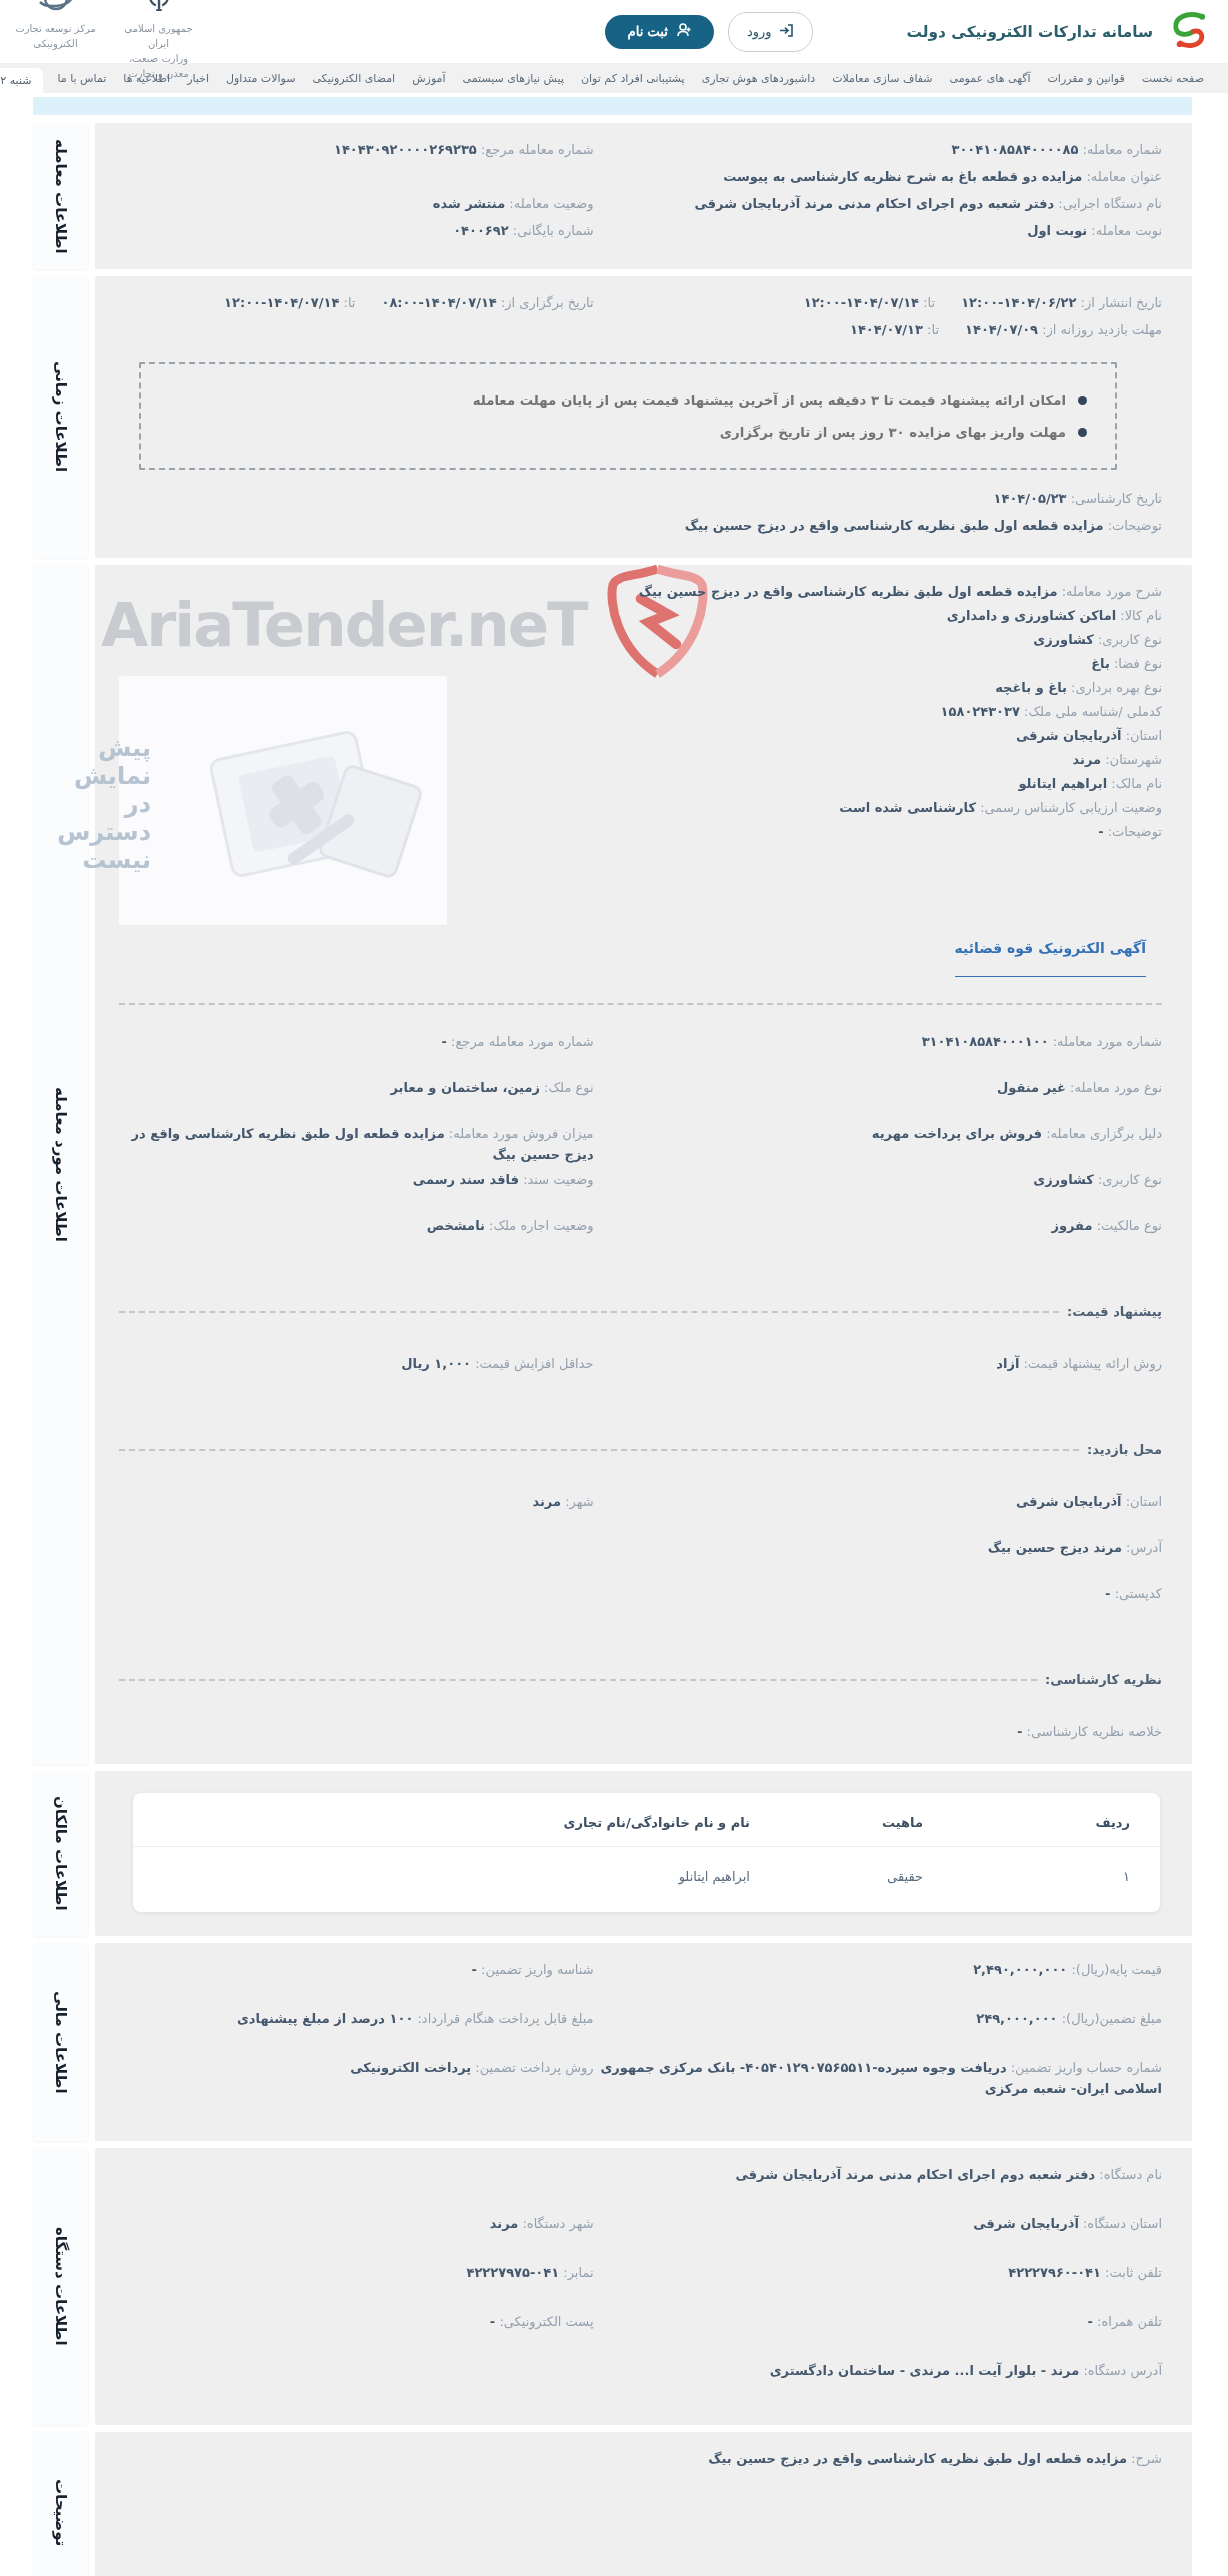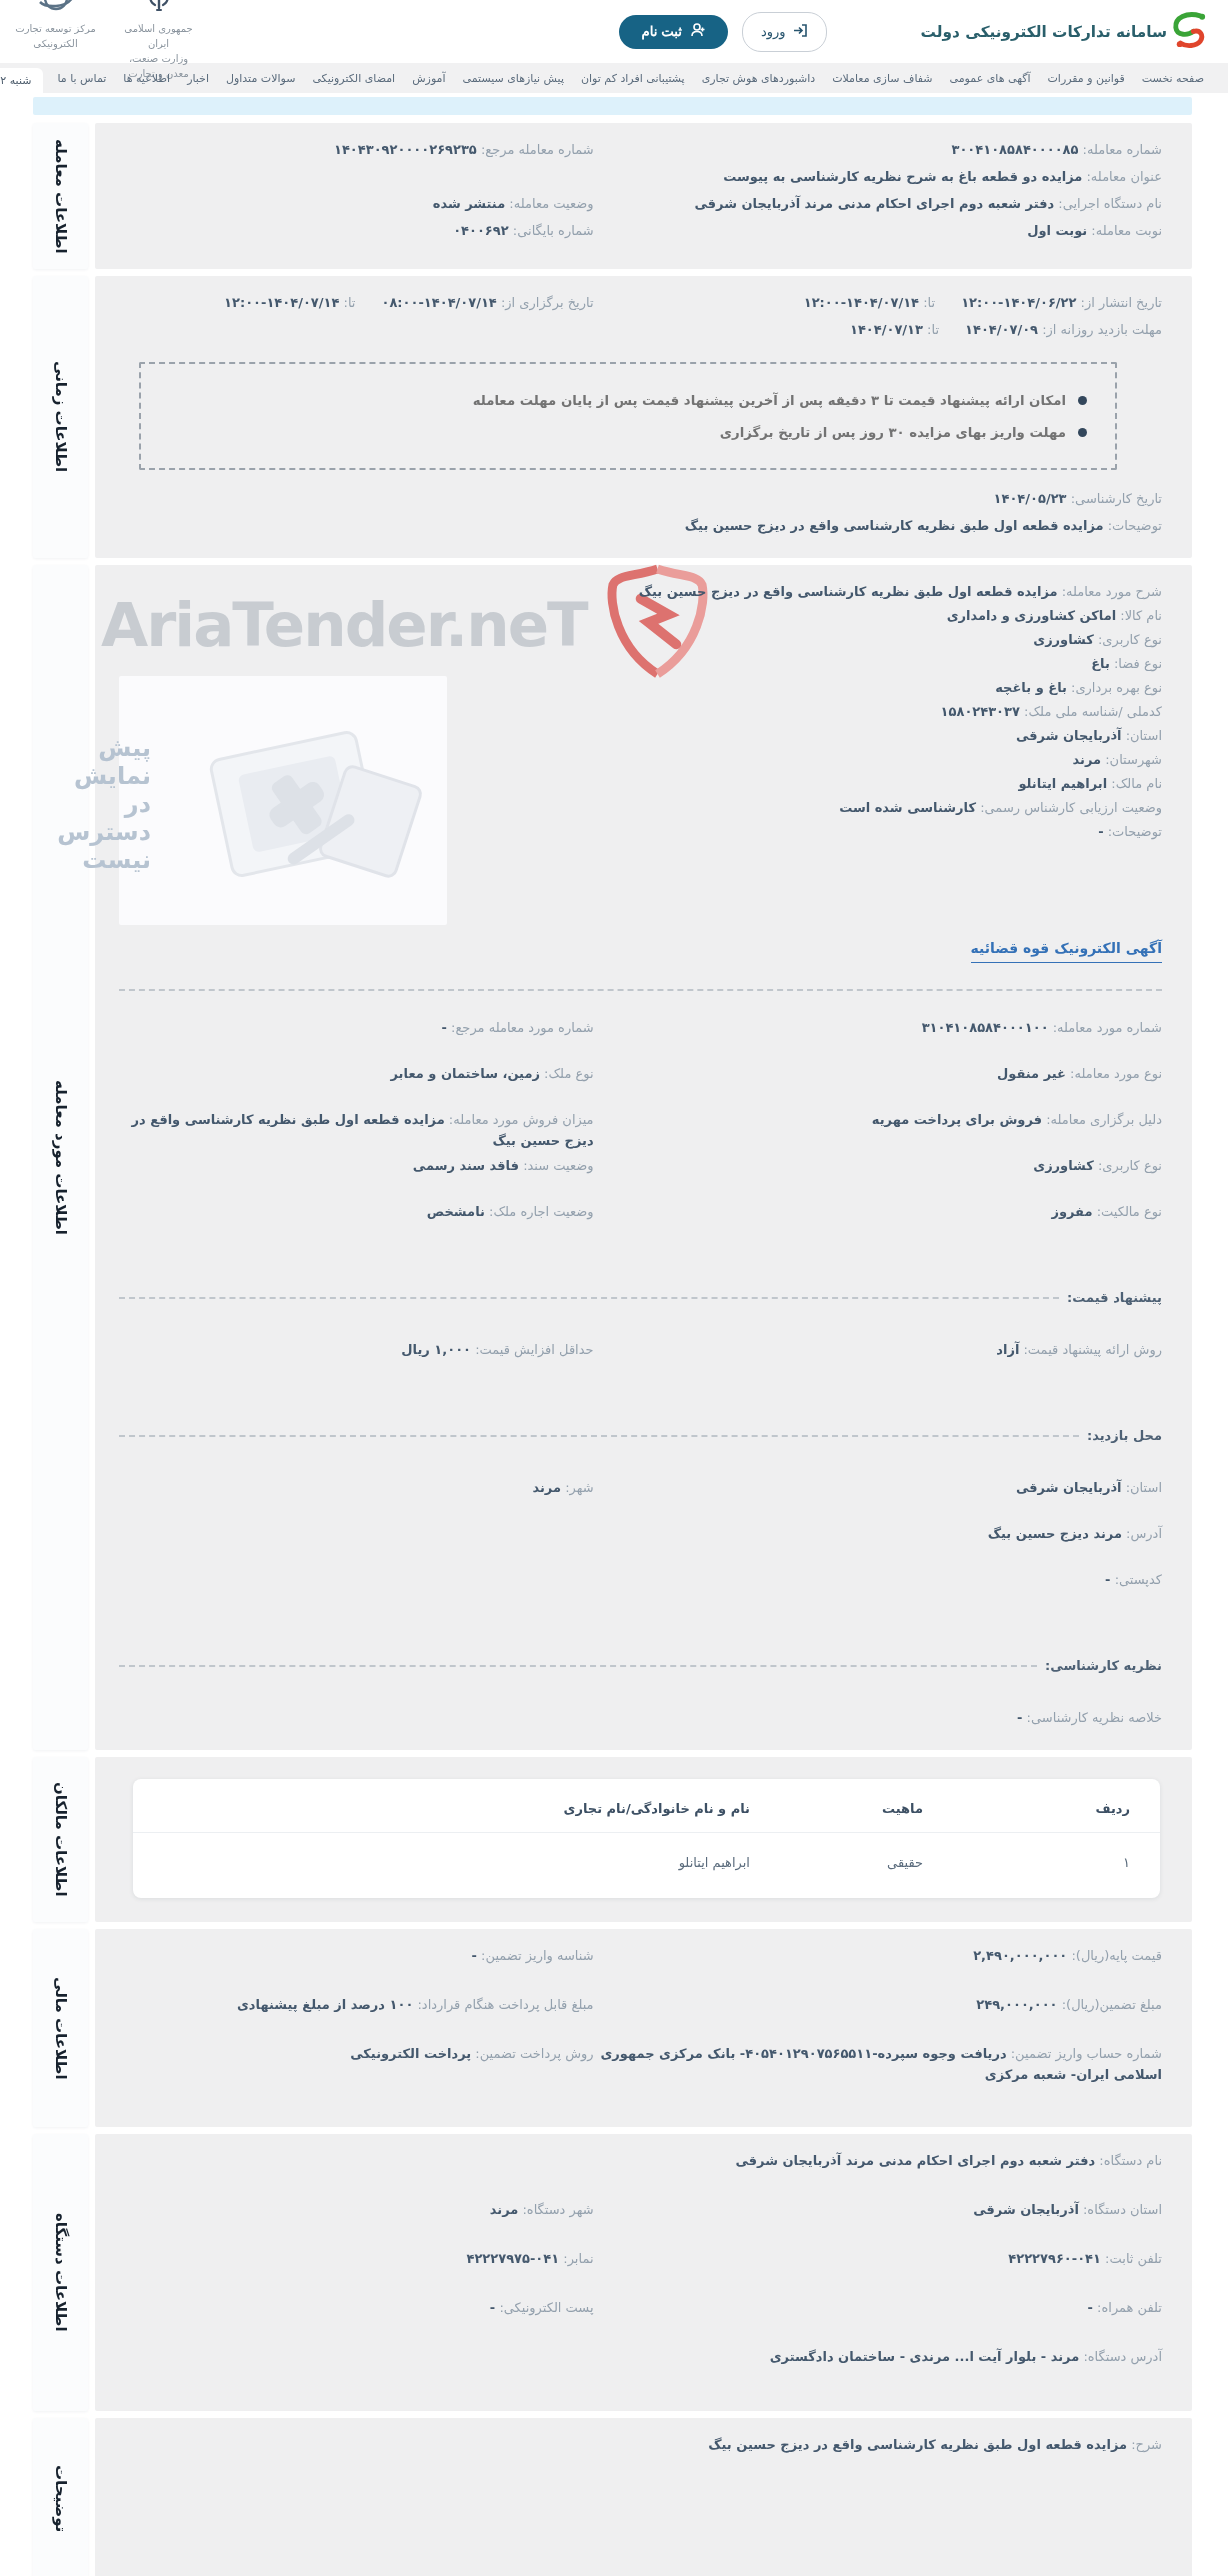--- a/index.html
+++ b/index.html
@@ -1,21 +1,21 @@
 <!DOCTYPE html>
 <html dir="rtl" lang="fa"><head>
 <meta charset="utf-8">
 <style>
   html,body{margin:0;padding:0;background:#fff;}
   body{font-family:"DejaVu Sans","Liberation Sans",sans-serif;color:#45586c;}
   .page{width:1229px;min-height:2576px;margin:0 auto;background:#fff;overflow:hidden;position:relative;}
 
   
   .hdr{display:flex;align-items:center;height:63px;padding:0 18px 0 14px;}
-  .brand{display:flex;align-items:center;gap:0;}
+  .brand{display:flex;align-items:center;gap:14px;}
   .brand-title{font-size:15.3px;font-weight:600;color:#2a5f6b;}
   .auth{display:flex;align-items:center;gap:14px;margin-left:auto;margin-right:94px;}
   .btn-login{display:flex;align-items:center;gap:7px;height:40px;padding:0 18px;border:1px solid #c9cfd6;border-radius:19px;background:#fff;color:#27546e;font-size:13px;cursor:pointer;}
   .btn-register{display:flex;align-items:center;gap:8px;height:34px;padding:0 22px;border:none;border-radius:22px;background:#176385;color:#fff;font-size:13.3px;font-weight:700;cursor:pointer;}
   .gov-logos{display:flex;align-items:flex-start;gap:18px;margin-right:0;}
   .gov-logo{display:flex;flex-direction:column;align-items:center;width:85px;}
   .gov-logo .cap{font-size:10px;color:#8a949e;text-align:center;line-height:1.5;margin-top:2px;white-space:pre-line;}
 
   
   .nav{display:flex;align-items:flex-end;background:#f1f1f2;height:30px;padding:0 24px 0 10px;font-size:11px;color:#5a6b7c;}
@@ -59,21 +59,21 @@
   
   .wm{position:absolute;top:-2px;left:6px;display:flex;align-items:center;gap:16px;z-index:0;pointer-events:none;}
   .wm-text{font-size:61px;font-weight:800;color:#a9b1b9;opacity:.55;letter-spacing:-2px;direction:ltr;}
 
   
   .ph{position:absolute;left:24px;top:111px;width:328px;height:249px;background:#fbfbfd;border-radius:2px;z-index:0;display:flex;flex-direction:row;align-items:center;padding-top:6px;box-sizing:border-box;}
   .ph-dash{width:78%;border-top:2px dashed #d6dadf;margin:6px 0 10px;}
   .ph-text{font-size:24px;color:#b6c3d1;font-weight:600;}
 
   
-  .link{display:inline-block;font-size:14px;font-weight:700;color:#3471b7;border-bottom:1px solid #3471b7;padding-bottom:6px;margin:95px 0 0;cursor:pointer;position:relative;z-index:1;}
+  .link{display:inline-block;font-size:14px;font-weight:700;color:#3471b7;border-bottom:1px solid #3471b7;padding-bottom:20px;margin:95px 16px 0;cursor:pointer;position:relative;z-index:1;}
 
   
   .tbl{background:#fff;border-radius:8px;box-shadow:0 1px 5px rgba(20,40,60,.09);margin:6px 2px 8px 14px;}
   .tbl-head{display:grid;grid-template-columns:207px 173px 1fr;padding:22px 30px 16px;border-bottom:1px solid #eceff2;}
   .tbl .th{font-size:13px;font-weight:700;color:#3d5064;text-align:right;}
   .tbl .tr{display:grid;grid-template-columns:207px 173px 1fr;padding:22px 30px 28px;}
   .tbl .td{font-size:13px;color:#5a6b7c;text-align:right;}
 </style>
 </head>
 <body>

